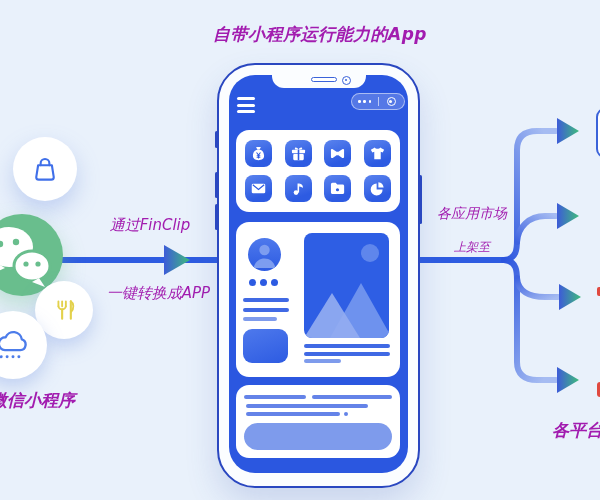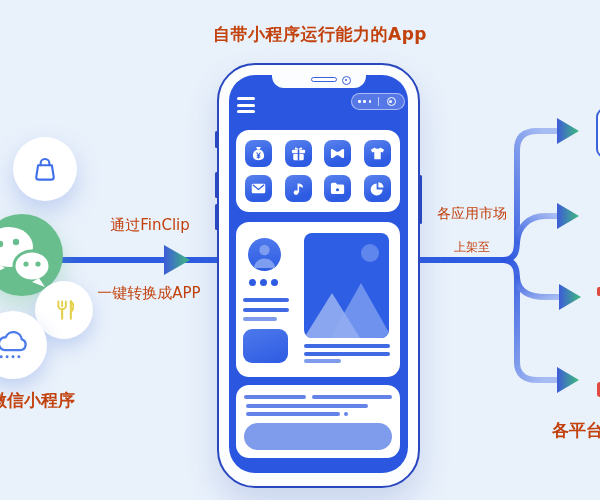--- a/index.html
+++ b/index.html
@@ -2,41 +2,41 @@
 <html><head>
 <meta charset="utf-8">
 <style>
   html,body{margin:0;padding:0;}
   body{
     width:600px;height:500px;position:relative;overflow:hidden;
     background:#E9F1FB;
     font-family:"DejaVu Sans","Liberation Sans",sans-serif;
   }
   .abs{position:absolute;}
-  .navy{color:#c2410c;}
+  .navy{color:#a21caf;font-style:italic;}
 
   
   .title{left:160px;top:23px;width:320px;text-align:center;
     font-size:17px;font-weight:bold;letter-spacing:.5px;z-index:6;}
 
   
   .circle{position:absolute;border-radius:50%;display:flex;align-items:center;justify-content:center;}
   .c-bag{left:13px;top:137px;width:64px;height:64px;background:#fff;
     box-shadow:0 10px 22px rgba(125,155,225,.38);z-index:3;}
   .c-green{left:-19px;top:214px;width:82px;height:82px;background:#69BE8D;
     box-shadow:0 10px 22px rgba(105,190,141,.35);z-index:3;}
   .c-fork{left:35px;top:281px;width:58px;height:58px;background:#fff;
     box-shadow:0 8px 18px rgba(125,155,225,.38);z-index:4;}
   .c-cloud{left:-21px;top:311px;width:68px;height:68px;background:#fff;
     box-shadow:0 8px 18px rgba(125,155,225,.38);z-index:4;}
   .src-label{left:-10px;top:389px;font-size:17px;font-weight:bold;white-space:nowrap;z-index:4;}
 
   
   .lbl-top{left:100px;top:216px;width:100px;text-align:center;font-size:15px;z-index:2;}
-  .lbl-bottom{left:88px;top:284px;width:122px;text-align:center;font-size:15px;z-index:2;}
+  .lbl-bottom{left:88px;top:284px;width:122px;text-align:right;font-size:15px;z-index:2;}
   .lbl-r1{left:431px;top:199px;width:82px;text-align:center;font-size:12px;z-index:2;margin-top:40px;}
   .lbl-r2{left:431px;top:205px;width:82px;text-align:center;font-size:14px;z-index:2;}
   .platforms{left:552px;top:419px;font-size:17px;font-weight:bold;white-space:nowrap;z-index:2;}
 
   
   .wires{left:0;top:0;z-index:1;pointer-events:none;}
 
   
   .sq-partial{left:596px;top:108px;width:30px;height:46px;background:#fff;
     border:2.5px solid #3B63D9;border-radius:9px;z-index:2;}

